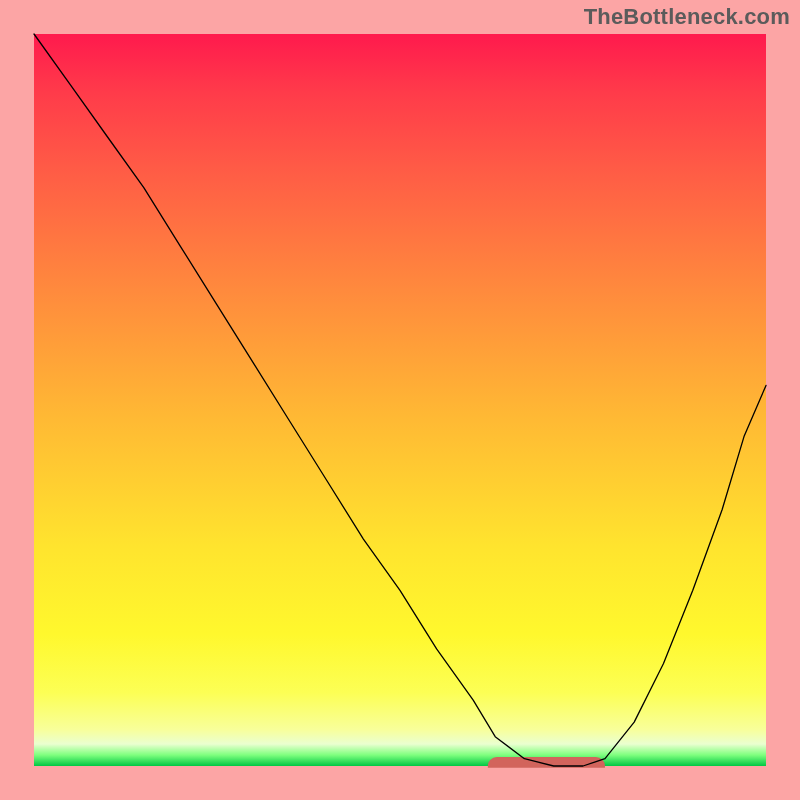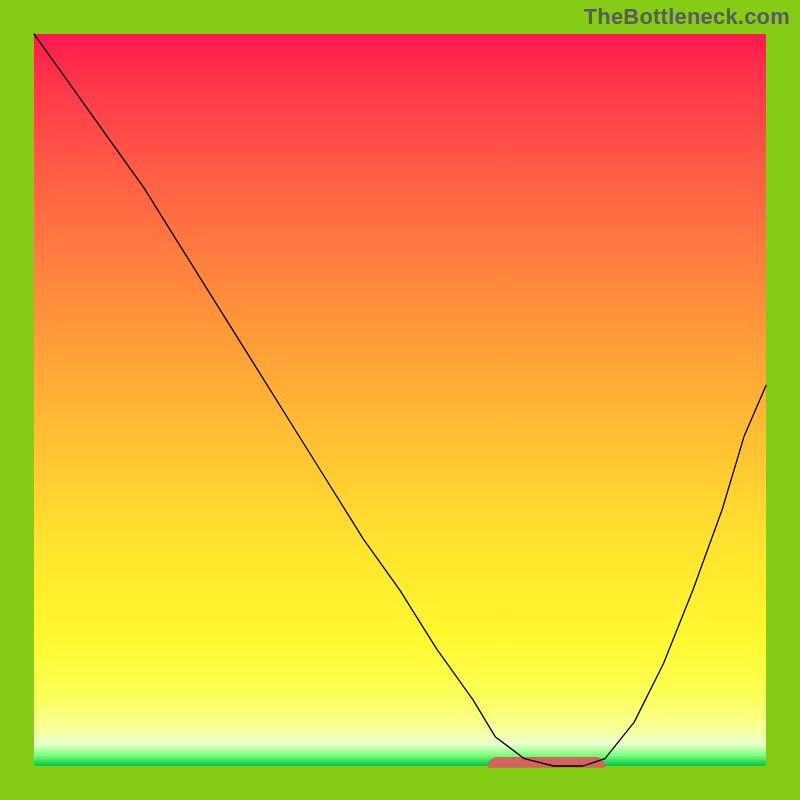--- a/index.html
+++ b/index.html
@@ -8,21 +8,21 @@
     width: 800px;
     height: 800px;
     background: #000;
     font-family: Arial, Helvetica, sans-serif;
     overflow: hidden;
   }
   .frame {
     position: relative;
     width: 800px;
     height: 800px;
-    background: #84cc16;
+    background: #fca5a5;
   }
   .attribution {
     position: absolute;
     top: 4px;
     right: 10px;
     color: #5b5b5b;
     font-size: 22px;
     font-weight: 600;
     letter-spacing: 0.2px;
     user-select: none;

